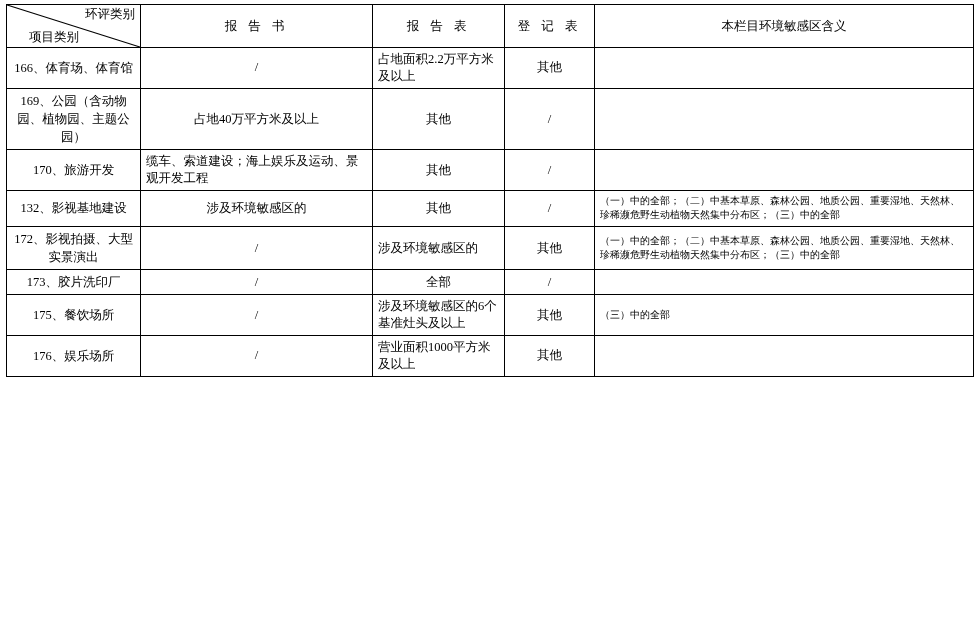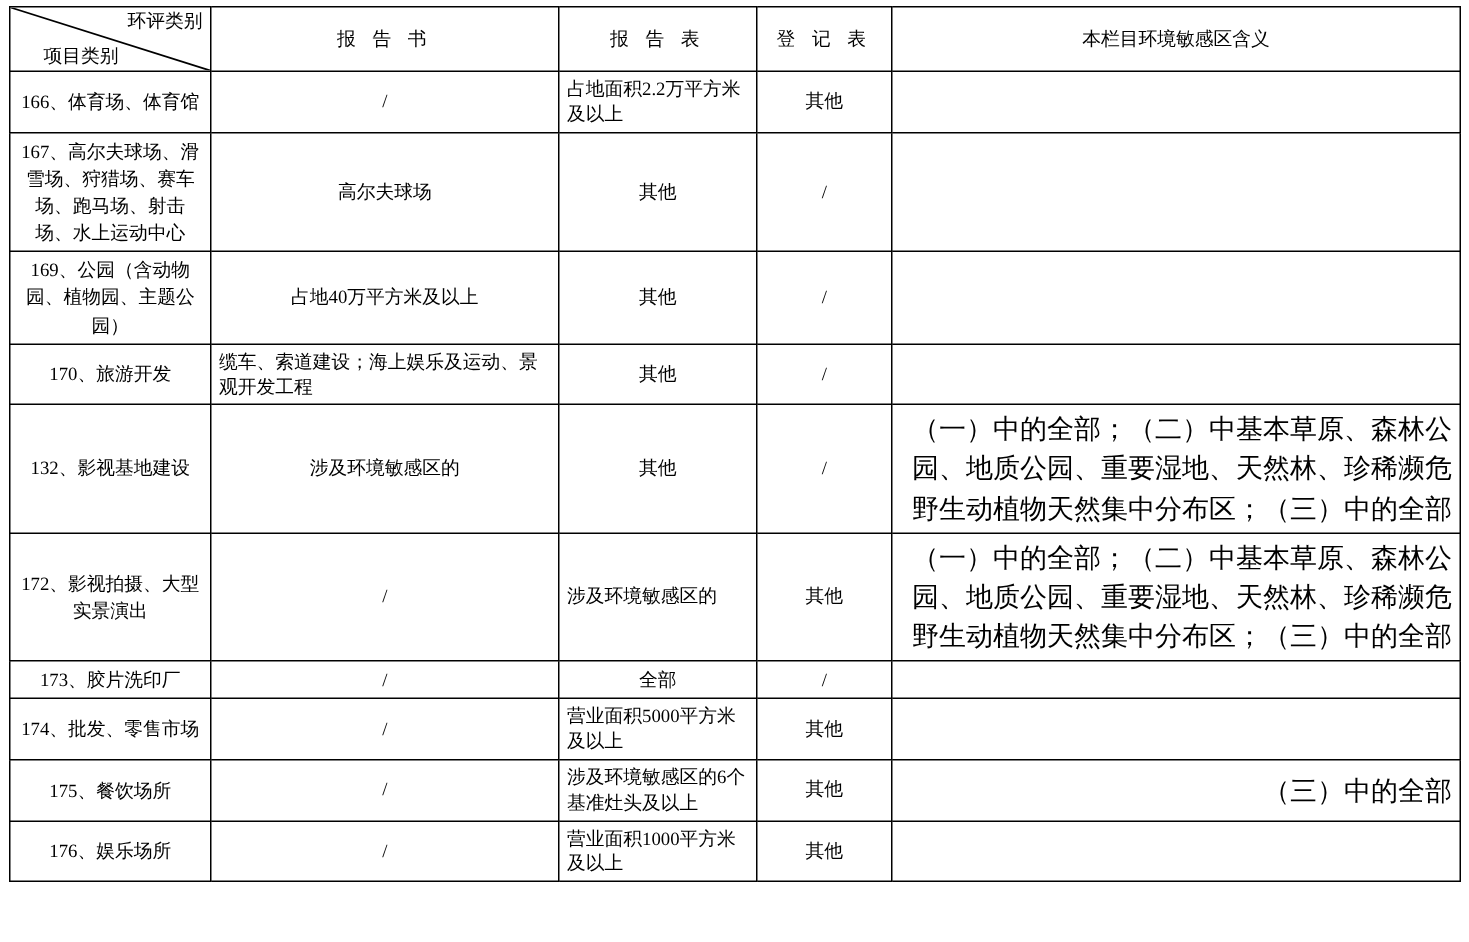--- a/index.html
+++ b/index.html
@@ -77,23 +77,23 @@
     font-size: 12.5px;
     line-height: 1.45;
   }
   .ctr { text-align: center; }
   .lft { text-align: left; margin-left: 16px; }
   .justify {
     text-align: justify;
     text-justify: inter-ideograph;
   }
   .meaning {
-    font-size: 18px;
+    font-size: 10px;
     line-height: 1.45;
-    text-align: right;
+    text-align: left;
   }
 </style>
 </head>
 <body>
 
 <div class="page">
   <table class="doc-table">
     <colgroup>
       <col class="c1">
         <col class="c2">
@@ -117,27 +117,20 @@
       </tr>
 
       <tr>
         <td class="cat">166、体育场、体育馆</td>
         <td class="ctr">/</td>
         <td class="lft">占地面积2.2万平方米及以上</td>
         <td class="ctr">其他</td>
         <td class="meaning"></td>
       </tr>
 
-      <tr>
-        <td class="cat">167、高尔夫球场、滑雪场、狩猎场、赛车场、跑马场、射击场、水上运动中心</td>
-        <td class="ctr">高尔夫球场</td>
-        <td class="ctr">其他</td>
-        <td class="ctr">/</td>
-        <td class="meaning"></td>
-      </tr>
 
 
       <tr>
         <td class="cat">169、公园（含动物园、植物园、主题公园）</td>
         <td class="ctr">占地40万平方米及以上</td>
         <td class="ctr">其他</td>
         <td class="ctr">/</td>
         <td class="meaning"></td>
       </tr>
 
@@ -166,27 +159,20 @@
       </tr>
 
       <tr>
         <td class="cat">173、胶片洗印厂</td>
         <td class="ctr">/</td>
         <td class="ctr">全部</td>
         <td class="ctr">/</td>
         <td class="meaning"></td>
       </tr>
 
-      <tr>
-        <td class="cat">174、批发、零售市场</td>
-        <td class="ctr">/</td>
-        <td class="lft">营业面积5000平方米及以上</td>
-        <td class="ctr">其他</td>
-        <td class="meaning"></td>
-      </tr>
 
       <tr>
         <td class="cat">175、餐饮场所</td>
         <td class="ctr">/</td>
         <td class="lft">涉及环境敏感区的6个基准灶头及以上</td>
         <td class="ctr">其他</td>
         <td class="meaning ctr">（三）中的全部</td>
       </tr>
 
       <tr>

